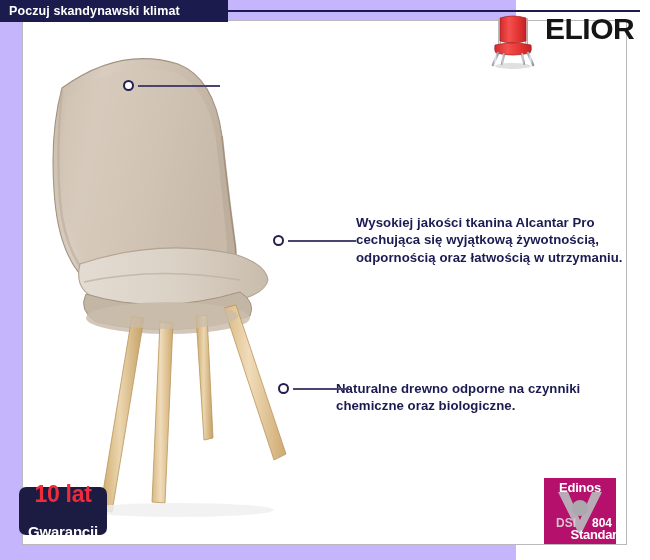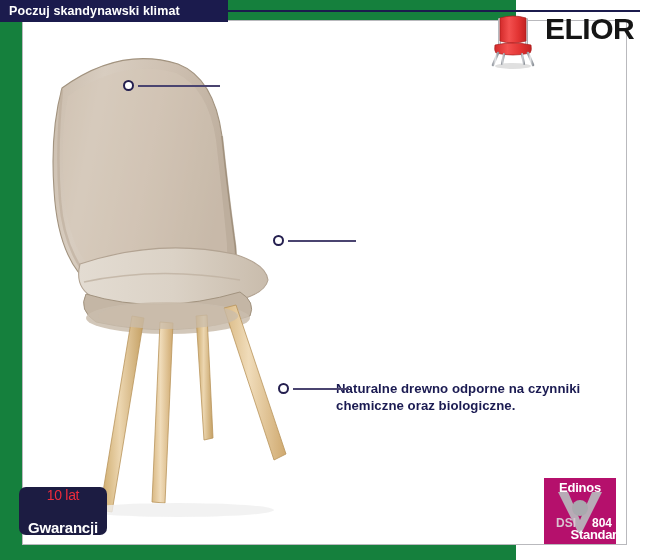--- a/index.html
+++ b/index.html
@@ -9,21 +9,21 @@
     height: 560px;
     background: #ffffff;
     font-family: "Liberation Sans", sans-serif;
     overflow: hidden;
   }
 
   #stage {
     position: relative;
     width: 516px;
     height: 560px;
-    background: #15803d;
+    background: #c4b5fd;
   }
 
   
   .frame {
     position: absolute;
     left: 22px;
     top: 20px;
     width: 605px;
     height: 525px;
     border: 1px solid #b9b9bd;
@@ -131,22 +131,22 @@
     background: #1c1c42;
     border-radius: 7px;
     display: flex;
     flex-direction: column;
     align-items: center;
     justify-content: center;
     line-height: 1;
   }
   .warranty-years {
     color: #ef2b3c;
-    font-size: 14px;
-    font-weight: normal;
+    font-size: 23px;
+    font-weight: bold;
     letter-spacing: -0.3px;
   }
   .warranty-label {
     color: #ffffff;
     font-size: 15px;
     font-weight: bold;
     margin-top: 18px;
     letter-spacing: -0.2px;
   }
 
@@ -330,20 +330,21 @@
 
   <div class="lead" style="left:138px; top:85px; width:82px;"></div>
   <div class="dot" style="left:123px; top:80px;"></div>
 
   <div class="lead" style="left:288px; top:240px; width:68px;"></div>
   <div class="dot" style="left:273px; top:235px;"></div>
 
   <div class="lead" style="left:293px; top:388px; width:56px;"></div>
   <div class="dot" style="left:278px; top:383px;"></div>
 
+  <div class="anno anno-2">Wysokiej jakości tkanina Alcantar Pro cechująca się wyjątkową żywotnością, odpornością oraz łatwością w utrzymaniu.</div>
   <div class="anno anno-3">Naturalne drewno odporne na czynniki chemiczne oraz biologiczne.</div>
 
   <div class="warranty">
     <span class="warranty-years">10 lat</span>
     <span class="warranty-label">Gwarancji</span>
   </div>
 
   <div class="edinos">
     <svg viewBox="0 0 72 66" width="72" height="66" style="position:absolute;left:0;top:0;z-index:1" aria-hidden="true">
       <path d="M14 14 L36 58 L58 14 L48 14 L36 42 L24 14 Z" fill="#b9b9bd" opacity="0.92"></path>

